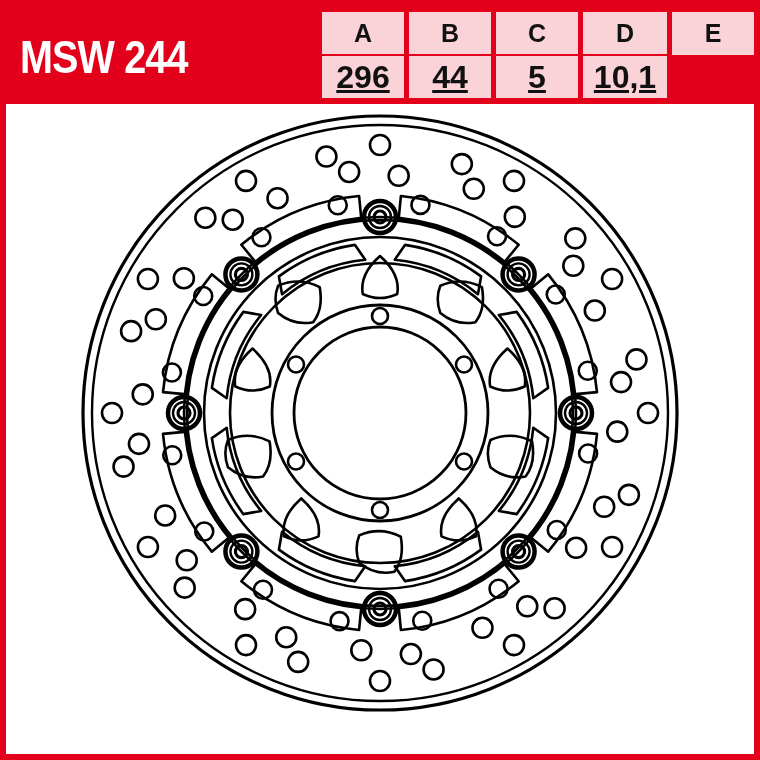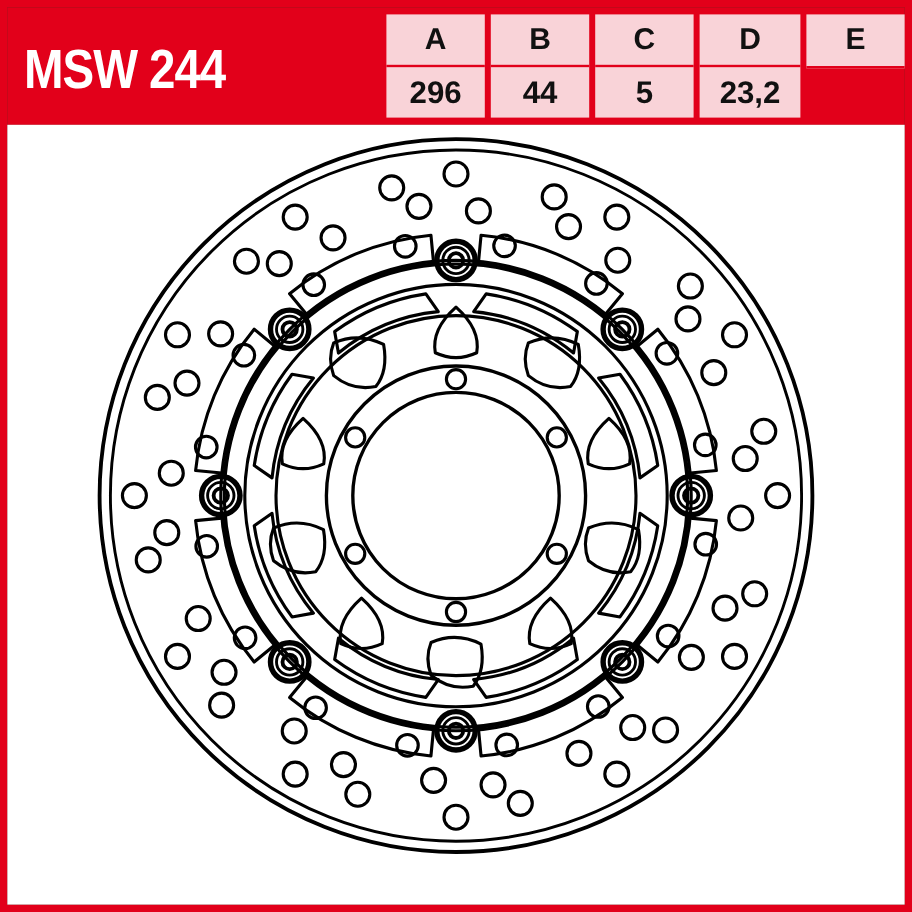--- a/index.html
+++ b/index.html
@@ -9,21 +9,21 @@
     background: #ffffff;
   }
   body {
     font-family: "Liberation Sans", sans-serif;
   }
   #page {
     position: relative;
     width: 760px;
     height: 760px;
     box-sizing: border-box;
-    background: #7f1d1d;
+    background: #fca5a5;
     border: 6px solid #e2001a;
     overflow: hidden;
   }
   
   #header {
     position: absolute;
     left: 0;
     top: 0;
     width: 748px;
     height: 98px;
@@ -71,21 +71,22 @@
     font-weight: bold;
     font-family: "Liberation Sans", sans-serif;
   }
   .spec-head {
     height: 43px;
     font-size: 25px;
     border-bottom: 2px solid #e2001a;
   }
   .spec-val {
     height: 43px;
-    font-size: 26px;
+    font-size: 32px;
+    text-decoration: underline;
   }
   
   #drawing-area {
     position: absolute;
     left: 0;
     top: 98px;
     width: 748px;
     height: 650px;
     background: #ffffff;
   }
@@ -117,21 +118,21 @@
       <div class="spec-col">
         <div class="spec-head">B</div>
         <div class="spec-val">44</div>
       </div>
       <div class="spec-col">
         <div class="spec-head">C</div>
         <div class="spec-val">5</div>
       </div>
       <div class="spec-col wide">
         <div class="spec-head">D</div>
-        <div class="spec-val">23,2</div>
+        <div class="spec-val">10,1</div>
       </div>
       <div class="spec-col">
         <div class="spec-head">E</div>
       </div>
     </div>
   </div>
 
   <div id="drawing-area">
     <svg id="disc-svg" viewBox="0 0 748 650" xmlns="http://www.w3.org/2000/svg">
       <g id="disc-root">

